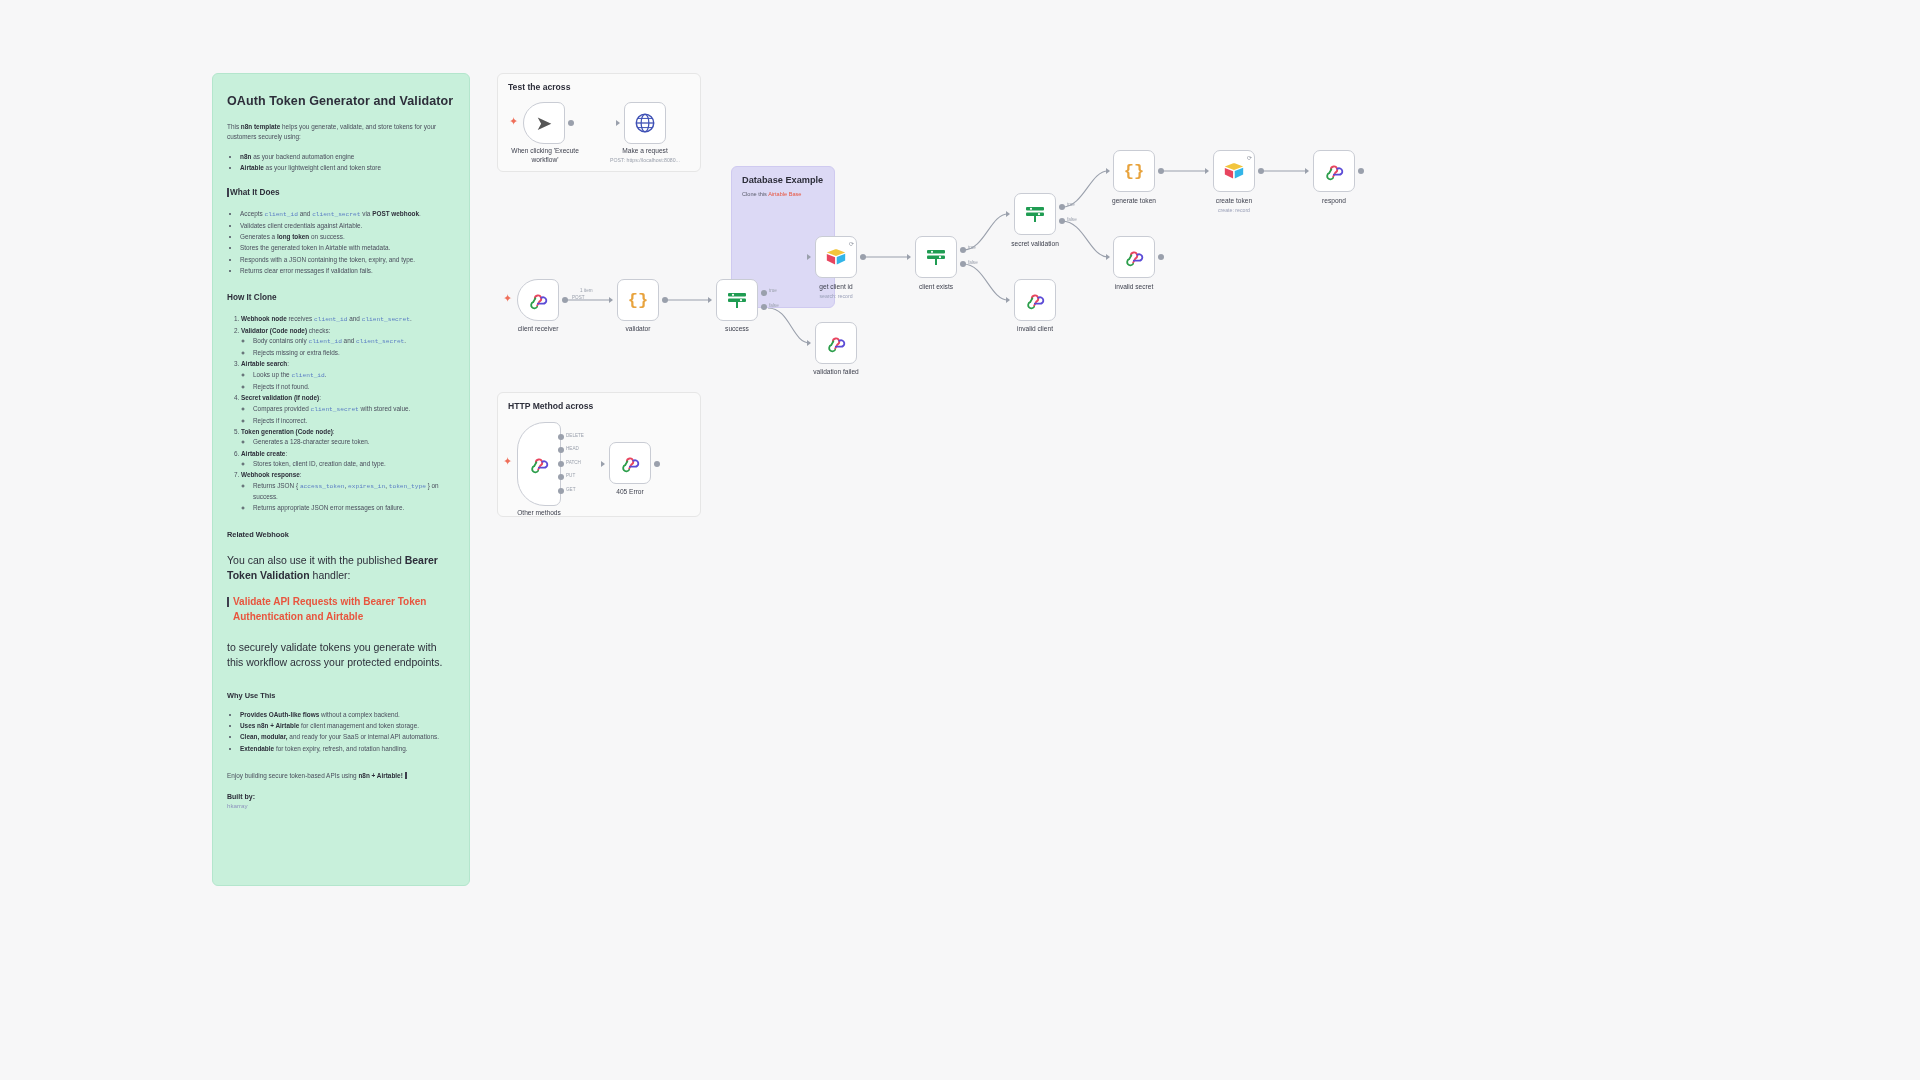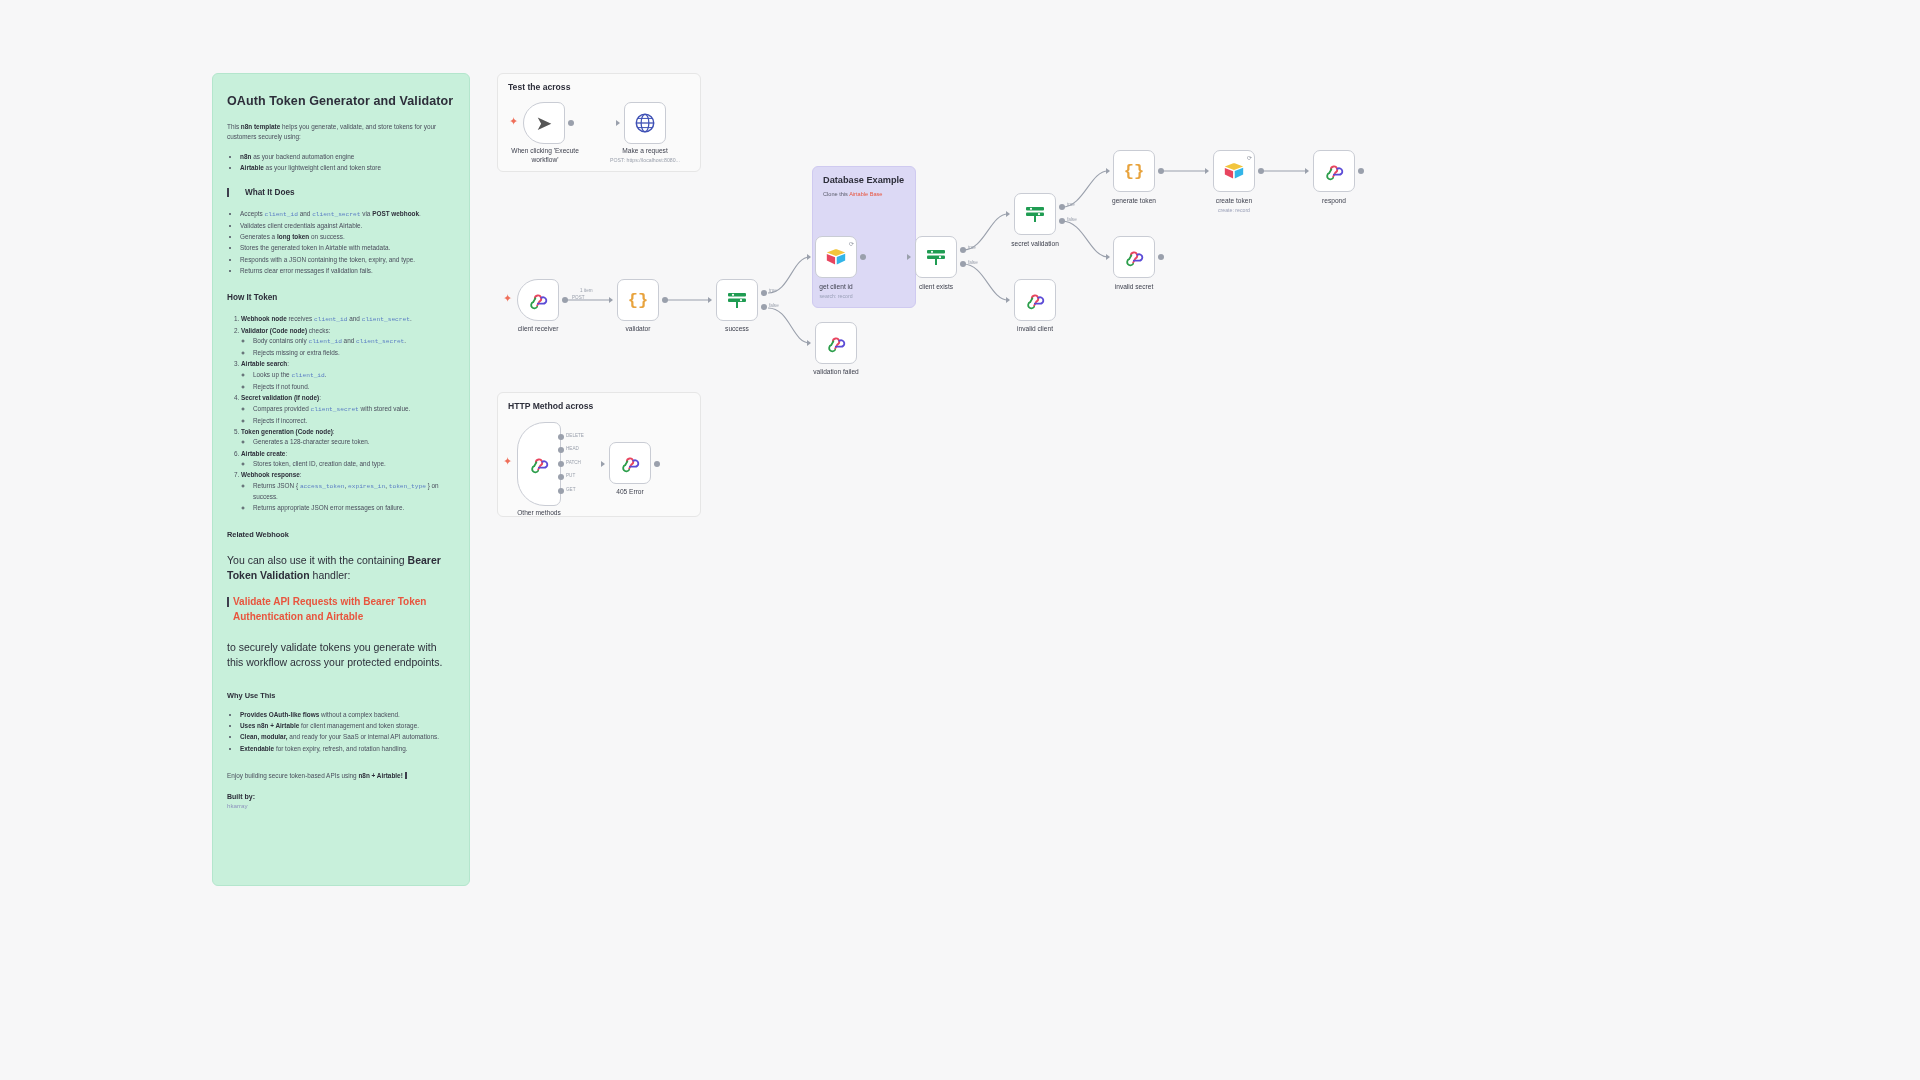--- a/index.html
+++ b/index.html
@@ -54,21 +54,21 @@
     font-size: 6.4px; color: #4a4d5c; line-height: 1.62; margin-bottom: 1px;
   }
   #note-main ol { margin: 0 0 10px 0; padding-left: 14px; }
   #note-main ol > li {
     font-size: 6.4px; color: #4a4d5c; line-height: 1.62; margin-bottom: 1px;
   }
   #note-main ol ul { margin: 0 0 0 0; padding-left: 12px; list-style: circle; }
   #note-main ol ul li { font-size: 6.4px; line-height: 1.62; }
   #note-main .h2 {
     font-size: 8.2px; font-weight: bold; color: #2d2e3a;
-    margin: 14px 0 12px 0; display: flex; align-items: center; gap: 16px;
+    margin: 14px 0 12px 0; display: flex; align-items: center; gap: 1px;
   }
   #note-main .h2 .bar {
     display:inline-block; width:2px; height:9px; background:#3d3f4d;
   }
   #note-main .h2b {
     font-size: 8.2px; font-weight: bold; color: #2d2e3a;
     margin: 16px 0 12px 0;
   }
   #note-main .h3 {
     font-size: 7.4px; font-weight: bold; color: #2d2e3a;
@@ -98,21 +98,21 @@
   }
   #note-main .enjoy {
     font-size: 6.4px; color:#4a4d5c; margin: 18px 0 14px 0;
   }
   #note-main .builtby { font-size: 7px; font-weight: bold; color:#2d2e3a; margin: 12px 0 2px 0; }
   #note-main .builtby-name { font-size: 6.2px; color:#8e93bd; }
 
   
   #note-test { left: 497px; top: 73px; width: 204px; height: 99px; padding: 8px 10px; }
   #note-http { left: 497px; top: 392px; width: 204px; height: 125px; padding: 8px 10px; }
-  #note-db   { left: 812px; top: 166px; width: 104px; height: 142px; padding: 8px 10px; }
+  #note-db   { left: 731px; top: 166px; width: 104px; height: 142px; padding: 8px 10px; }
 
   #note-test .t, #note-http .t {
     font-size: 8.6px; font-weight: bold; color:#2d2e3a;
   }
   #note-db .t { font-size: 9.2px; font-weight: bold; color:#2d2e3a; }
   #note-db .sub { font-size: 5.6px; color:#5a5c6b; margin-top: 6px; }
   #note-db .sub a { color:#e8553e; text-decoration: none; }
 
   
   .node {
@@ -248,21 +248,21 @@
 
     <ul>
       <li>Accepts <span class="code">client_id</span> and <span class="code">client_secret</span> via <b>POST webhook</b>.</li>
       <li>Validates client credentials against Airtable.</li>
       <li>Generates a <b>long token</b> on success.</li>
       <li>Stores the generated token in Airtable with metadata.</li>
       <li>Responds with a JSON containing the token, expiry, and type.</li>
       <li>Returns clear error messages if validation fails.</li>
     </ul>
 
-    <div class="h2b">How It Token</div>
+    <div class="h2b">How It Clone</div>
 
     <ol>
       <li><b>Webhook node</b> receives <span class="code">client_id</span> and <span class="code">client_secret</span>.</li>
       <li><b>Validator (Code node)</b> checks:
         <ul>
           <li>Body contains only <span class="code">client_id</span> and <span class="code">client_secret</span>.</li>
           <li>Rejects missing or extra fields.</li>
         </ul>
       </li>
       <li><b>Airtable search</b>:
@@ -291,21 +291,21 @@
         <ul>
           <li>Returns JSON { <span class="code">access_token</span>, <span class="code">expires_in</span>, <span class="code">token_type</span> } on success.</li>
           <li>Returns appropriate JSON error messages on failure.</li>
         </ul>
       </li>
     </ol>
 
     <div class="h3">Related Webhook</div>
 
     <div class="big">
-      <span>You can also use it with the containing </span><b>Bearer Token Validation</b><span> handler:</span>
+      <span>You can also use it with the published </span><b>Bearer Token Validation</b><span> handler:</span>
     </div>
 
     <div class="linkline">
       <span class="bar"></span>
       <a href="#">Validate API Requests with Bearer Token Authentication and Airtable</a>
     </div>
 
     <div class="closing">to securely validate tokens you generate with this workflow across your protected endpoints.</div>
 
     <div class="h3">Why Use This</div>

